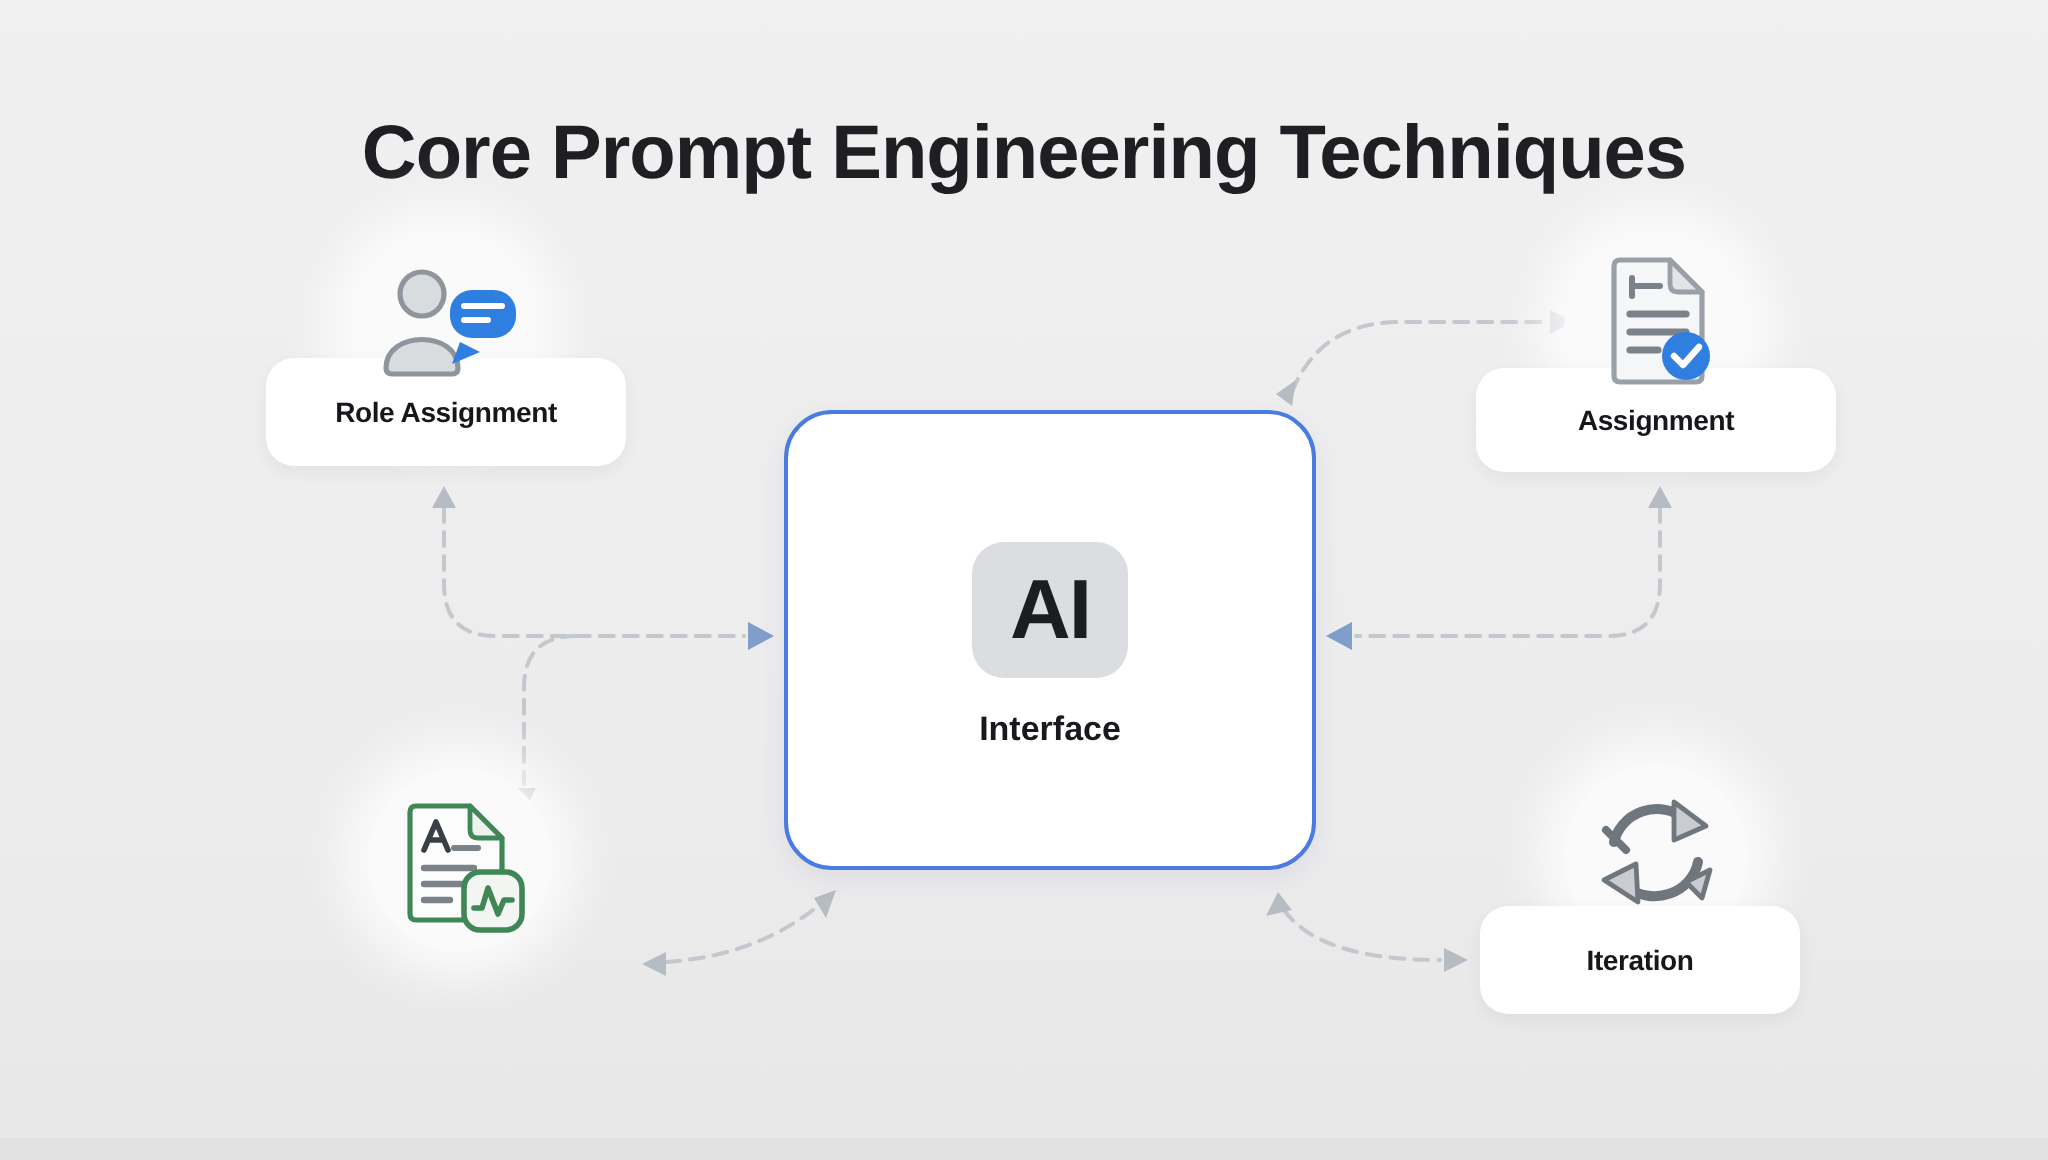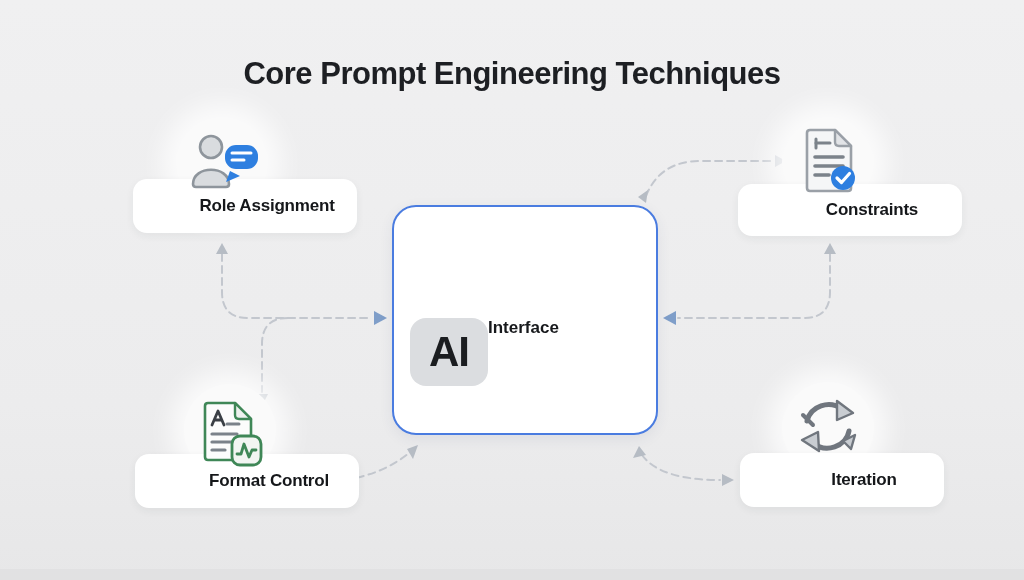--- a/index.html
+++ b/index.html
@@ -6,21 +6,21 @@
   body{
     width:1024px;height:580px;position:relative;overflow:hidden;
     font-family:"Liberation Sans", sans-serif;
     background:linear-gradient(180deg,#f0f0f1 0%,#ececed 70%,#e7e7e8 100%);
   }
   .stage{position:absolute;inset:0;}
   .bottom-strip{position:absolute;left:0;right:0;bottom:0;height:11px;background:#dededf;opacity:.7;}
 
   .title{
     position:absolute;top:56px;left:0;width:1024px;text-align:center;
-    font-size:31px;font-weight:700;letter-spacing:-0.5px;color:#1d1f23;
+    font-size:38px;font-weight:700;letter-spacing:-0.5px;color:#1d1f23;
   }
 
   svg.connectors{position:absolute;left:0;top:0;z-index:1;}
 
   .halo{
     position:absolute;width:92px;height:92px;border-radius:50%;
     background:#fafafa;box-shadow:0 0 24px 14px rgba(255,255,255,.75);
     z-index:2;
   }
   .halo.role{left:176px;top:117px;}
@@ -31,32 +31,32 @@
   .icon{position:absolute;z-index:4;}
   .icon.role{left:186px;top:132px;}
   .icon.constraints{left:797px;top:127px;}
   .icon.format{left:197px;top:399px;}
   .icon.iteration{left:793px;top:393px;}
 
   .pill{
     position:absolute;z-index:3;background:#ffffff;border-radius:14px;
     display:flex;align-items:center;justify-content:center;
     box-shadow:0 3px 8px rgba(40,44,52,.06);
-    font-size:17px;font-weight:700;color:#15171a;letter-spacing:-0.2px;padding-left:44px;
+    font-size:14px;font-weight:700;color:#15171a;letter-spacing:-0.2px;
   }
   .pill.role{left:133px;top:179px;width:180px;height:54px;}
   .pill.constraints{left:738px;top:184px;width:180px;height:52px;}
   .pill.format{left:135px;top:454px;width:180px;height:54px;}
   .pill.iteration{left:740px;top:453px;width:160px;height:54px;}
 
   .center-box{
     position:absolute;left:392px;top:205px;width:266px;height:230px;z-index:3;
     background:#ffffff;border:2px solid #4a7ce0;border-radius:24px;
     box-shadow:0 4px 14px rgba(50,70,110,.08);
-    display:flex;flex-direction:row;align-items:center;box-sizing:border-box;padding-left:16px;
+    display:flex;flex-direction:column;align-items:center;box-sizing:border-box;
   }
   .ai-badge{
     margin-top:64px;width:78px;height:68px;background:#dbdde0;border-radius:16px;
     display:flex;align-items:center;justify-content:center;
     font-size:42px;font-weight:800;color:#1b1d20;letter-spacing:-1px;
   }
   .center-label{margin-top:16px;font-size:17px;font-weight:700;color:#17191c;}
 </style>
 </head>
 <body>
@@ -133,24 +133,21 @@
     <path d="M10,22 L20,32" stroke="#70767e" stroke-width="4" stroke-linecap="round"></path>
     <path d="M56,38 A22,21 0 0 1 20,50" fill="none" stroke="#70767e" stroke-width="5" stroke-linecap="round"></path>
     <polygon points="26,58 9,47 25,39" fill="#c9cdd2" stroke="#70767e" stroke-width="2.4" stroke-linejoin="round"></polygon>
     <polygon points="50,48 62,42 58,56" fill="#c9cdd2" stroke="#70767e" stroke-width="2.4" stroke-linejoin="round"></polygon>
   </svg>
 
   <div class="pill role">
     <span>Role Assignment</span>
   </div>
   <div class="pill constraints">
-    <span>Constraints</span>
-  </div>
-  <div class="pill format">
-    <span>Format Control</span>
+    <span>Assignment</span>
   </div>
   <div class="pill iteration">
     <span>Iteration</span>
   </div>
 
   <div class="center-box">
     <div class="ai-badge">AI</div>
     <div class="center-label">Interface</div>
   </div>
 

